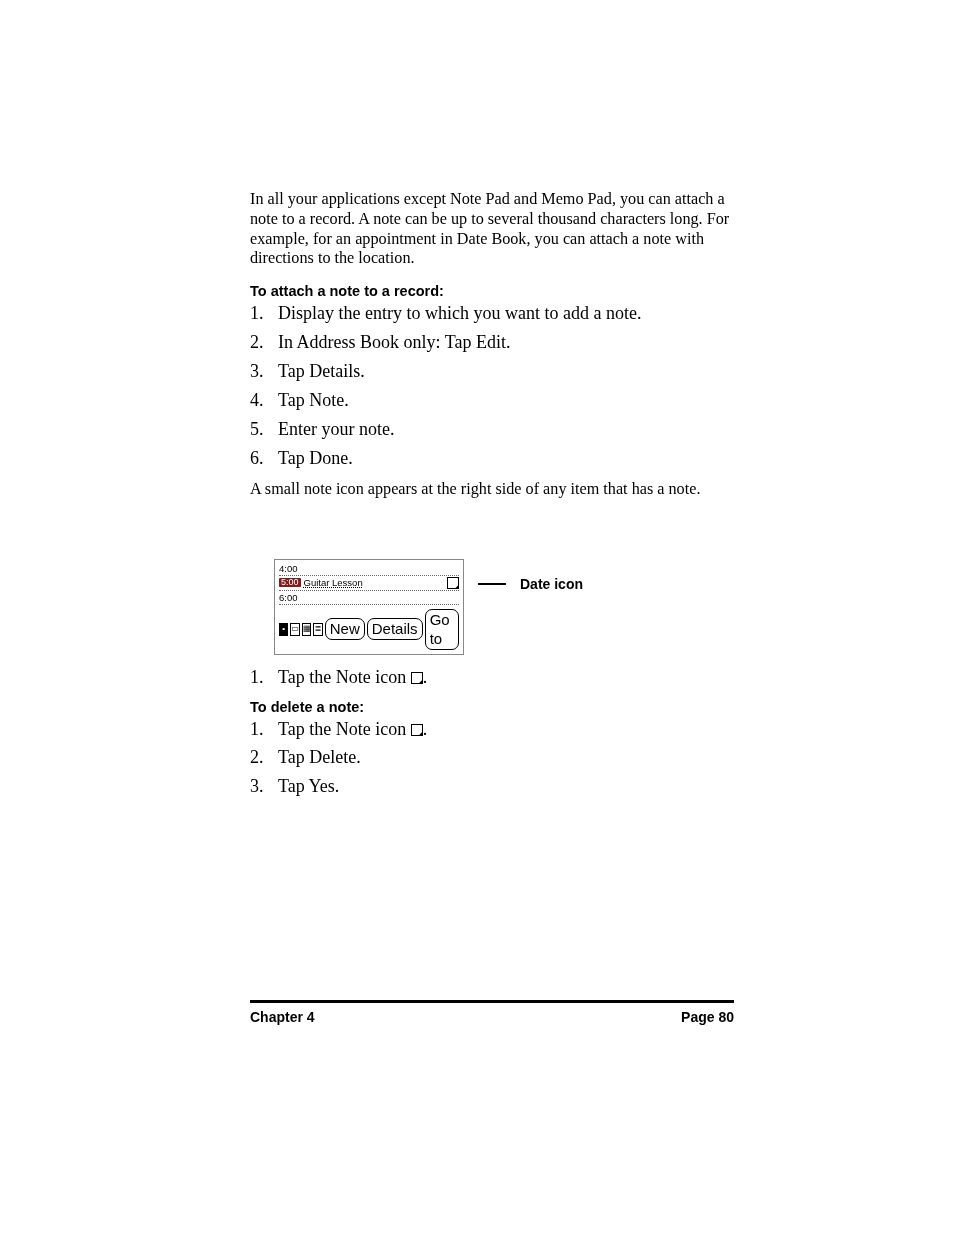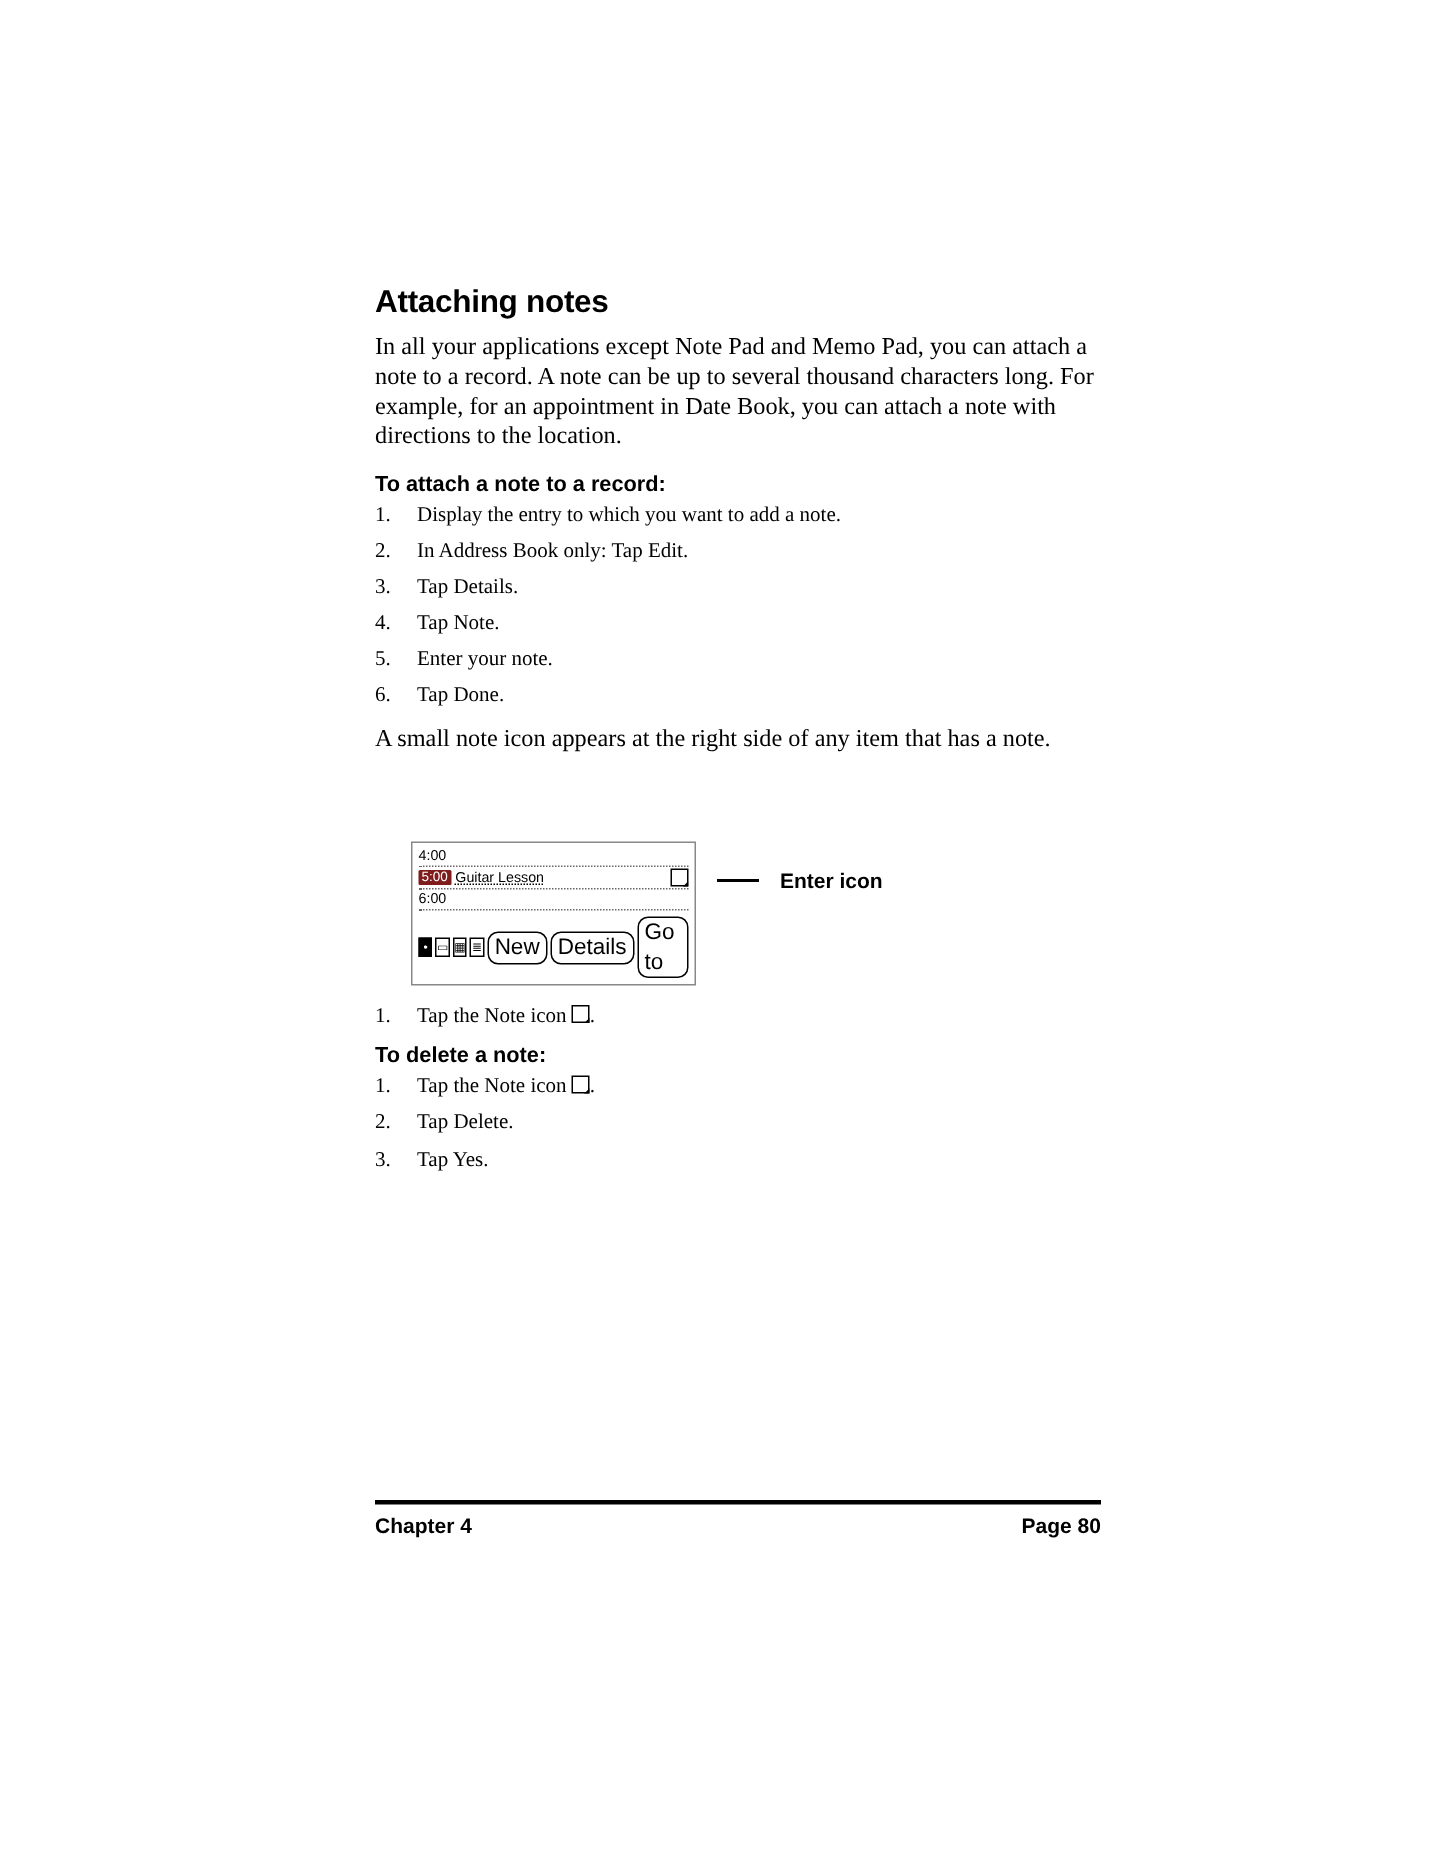--- a/index.html
+++ b/index.html
@@ -33,21 +33,21 @@
     font-family: Arial, Helvetica, sans-serif;
     font-weight: 900;
     font-size: 14.5px;
     margin: 6px 0 4px 0;
   }
   ol.steps {
     margin: 0 0 10px 0;
     padding-left: 0;
     list-style: none;
     counter-reset: step;
-    font-size: 14px;
+    font-size: 18px;
   }
   ol.steps > li {
     counter-increment: step;
     position: relative;
     padding-left: 28px;
     line-height: 1.22;
     margin: 4px 0 7px 0;
   }
   ol.steps > li::before {
     content: counter(step) ".";
@@ -150,21 +150,20 @@
     font-family: Arial, Helvetica, sans-serif;
     font-weight: 900;
     font-size: 14px;
   }
 </style>
 </head>
 <body>
 
 <div class="page">
 
-  <h2 class="heading">Attaching notes</h2>
 
   <p class="body-para">In all your applications except Note Pad and Memo Pad, you can attach a note to a record. A note can be up to several thousand characters long. For example, for an appointment in Date Book, you can attach a note with directions to the location.</p>
 
   <div class="subhead">To attach a note to a record:</div>
   <ol class="steps">
     <li>Display the entry to which you want to add a note.</li>
     <li>In Address Book only: Tap Edit.</li>
     <li>Tap Details.</li>
     <li>Tap Note.</li>
     <li>Enter your note.</li>
@@ -190,21 +189,21 @@
         <span class="tinyicon dark">•</span>
         <span class="tinyicon">▭</span>
         <span class="tinyicon">▦</span>
         <span class="tinyicon">≣</span>
         <span class="pill">New</span>
         <span class="pill">Details</span>
         <span class="pill">Go to</span>
       </div>
     </div>
     <div class="callout-line"></div>
-    <div class="callout-label">Enter icon</div>
+    <div class="callout-label">Date icon</div>
   </div>
 
   <ol class="steps">
     <li>
       <span>Tap the Note icon </span><span class="note-glyph"></span><span>.</span>
     </li>
   </ol>
 
   <div class="subhead">To delete a note:</div>
   <ol class="steps">

